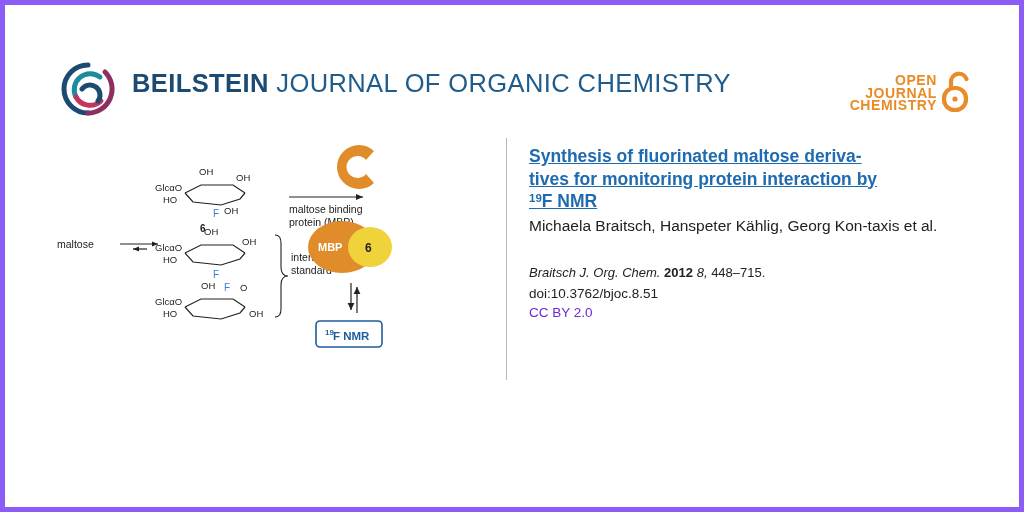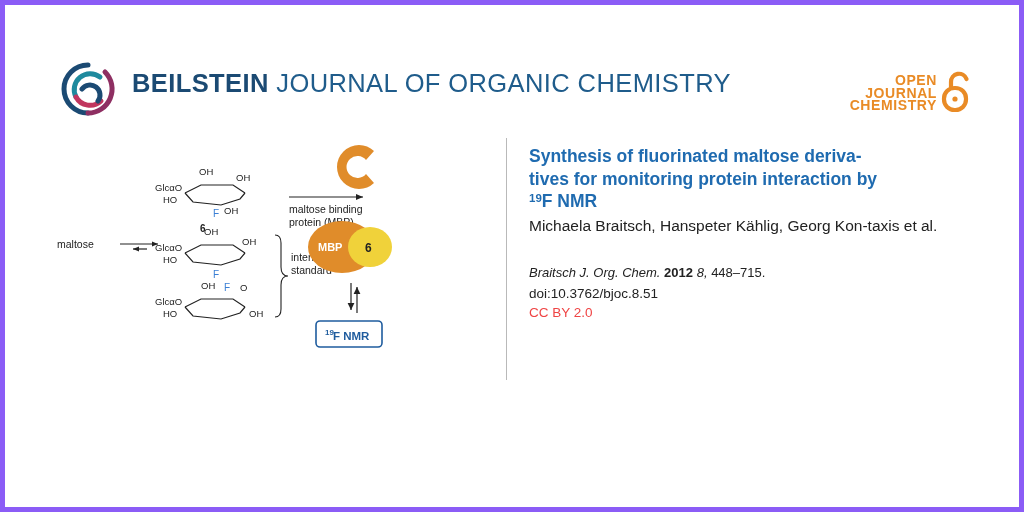--- a/index.html
+++ b/index.html
@@ -95,20 +95,21 @@
     position: absolute;
     left: 524px; top: 140px;
     width: 440px;
   }
   .article-title {
     font-size: 17.5px;
     font-weight: bold;
     color: #1f6bb0;
     line-height: 22.5px;
     margin: 0;
+    text-decoration: underline;
   }
   .article-title sup {
     font-size: 11.5px;
     vertical-align: baseline;
     position: relative;
     top: -5px;
   }
   .authors {
     margin-top: 0;
     font-size: 15.5px;
@@ -133,21 +134,21 @@
     font-style: normal;
   }
   .doi {
     margin-top: 4px;
     font-size: 13.5px;
     color: #222222;
     line-height: 19px;
   }
   .license {
     font-size: 13.5px;
-    color: #ef4444;
+    color: #6d28d9;
     line-height: 19px;
   }
 
   .sr {
     position: absolute;
     width: 1px; height: 1px;
     overflow: hidden;
     clip: rect(0 0 0 0);
   }
 </style>

